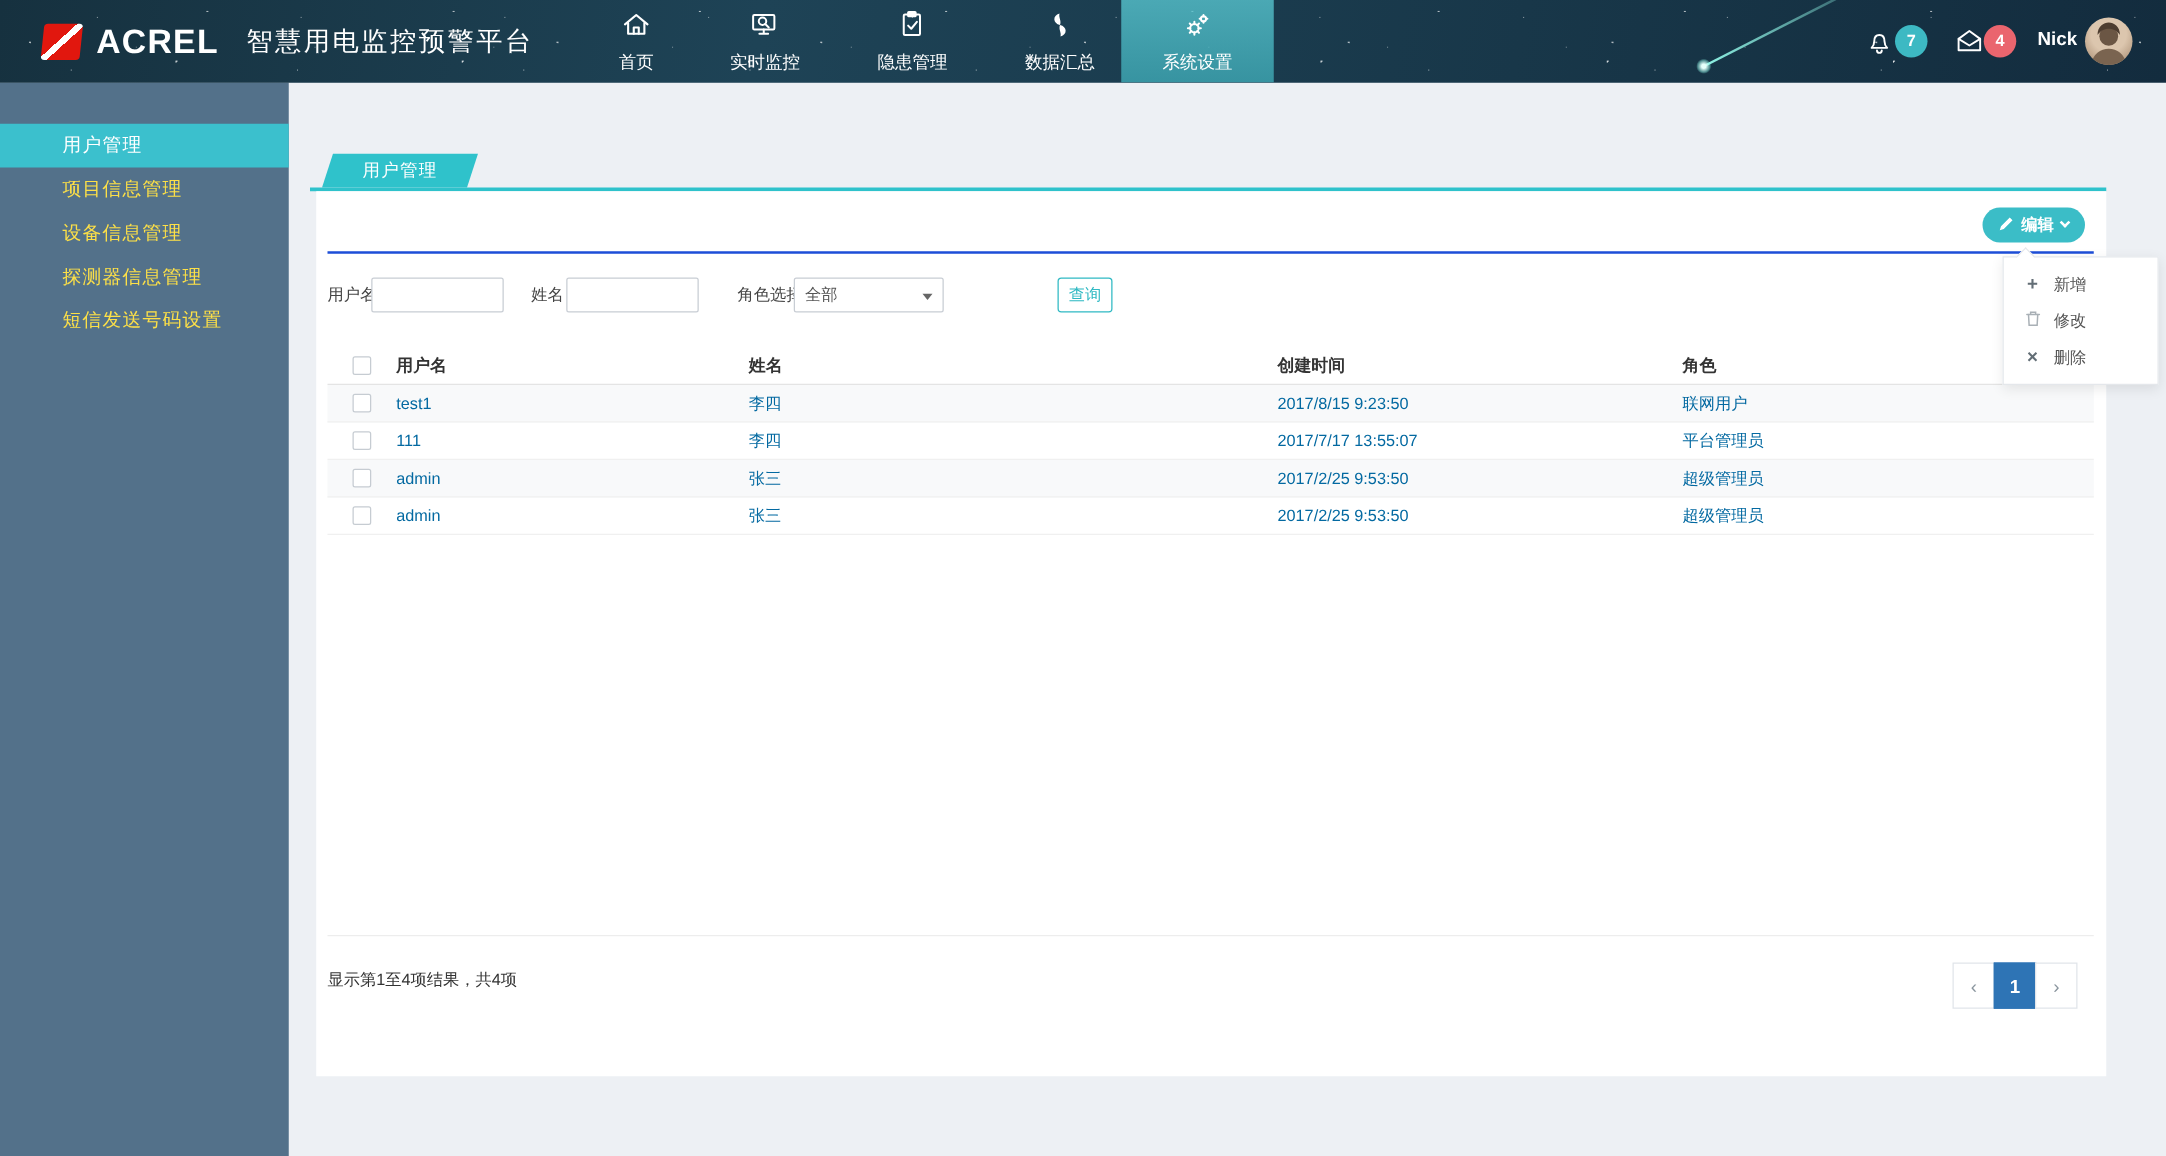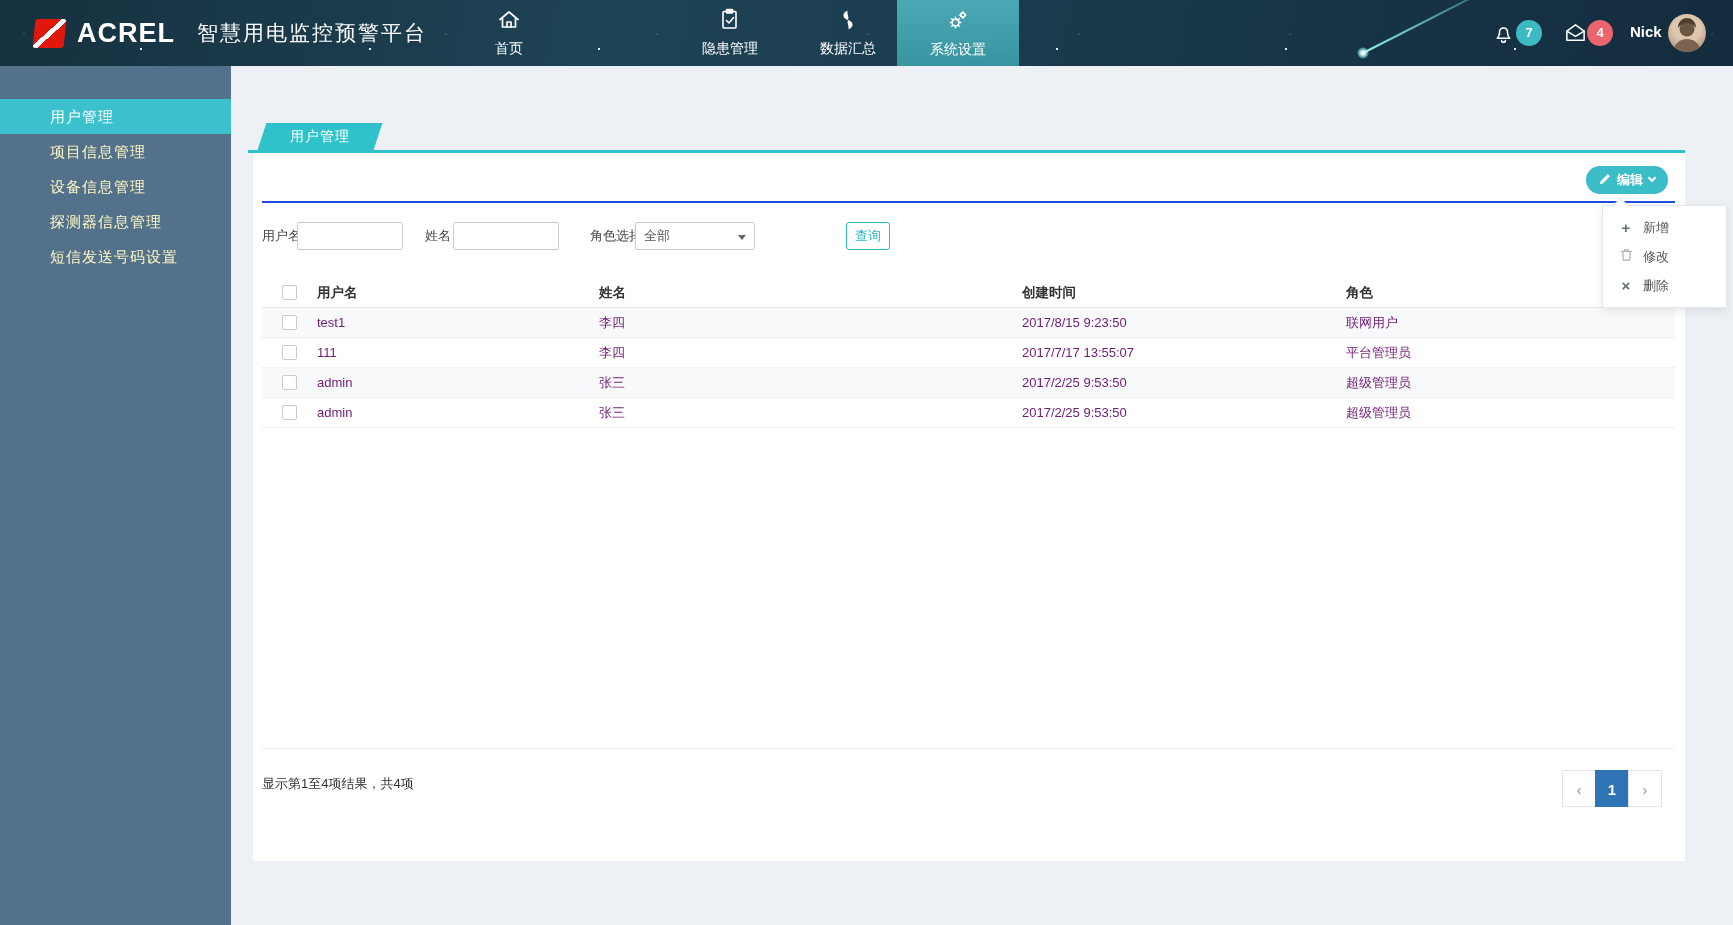--- a/index.html
+++ b/index.html
@@ -49,21 +49,21 @@
     color:#fff; font-size:13px; font-weight:bold; line-height:26px; text-align:center; }
   .badge-bell { left:1516px; background:#3db9c3; }
   .badge-mail { left:1587px; background:#ea656e; }
   .hdr-user { position:absolute; left:1630px; top:23px; color:#fff; font-size:15px; font-weight:bold; }
   .avatar { position:absolute; left:1668px; top:14px; width:38px; height:38px; border-radius:50%;
     background:radial-gradient(circle at 50% 35%,#dcc6ae 0 45%,#9d8166 100%); overflow:hidden; }
   .avatar svg { display:block; }
 
   
   .sidebar { position:absolute; left:0; top:66px; width:231px; height:859px; background:#53718a; z-index:10; }
-  .side-item { height:35px; line-height:35px; padding-left:50px; color:#fef9c3; font-size:15px; cursor:pointer; letter-spacing:1px; }
+  .side-item { height:35px; line-height:35px; padding-left:50px; color:#fde047; font-size:15px; cursor:pointer; letter-spacing:1px; }
   .side-item:first-child { margin-top:33px; }
   .side-item.active { background:#3bc0cd; color:#fff; }
 
   
   .tab { position:absolute; left:262px; top:123px; width:116px; height:27px; background:#2fc2cb;
     transform:skewX(-18deg); z-index:5; }
   .tab span { display:block; transform:skewX(18deg); color:#fff; font-size:14px; text-align:center; line-height:27px; letter-spacing:1px; }
   .tab-line { position:absolute; left:248px; top:150px; width:1437px; height:3px; background:#2fc2cb; }
 
   .panel { position:absolute; left:253px; top:153px; width:1432px; height:708px; background:#fff; }
@@ -83,21 +83,21 @@
   .inp-user{ left:44px; } .inp-name{ left:200px; width:107px; }
   .role-select { position:absolute; left:382px; top:0; width:120px; height:28px; border:1px solid #c8cdd4;
     border-radius:2px; background:#fff; font-size:13px; color:#555; line-height:26px; padding-left:8px; cursor:pointer; }
   .role-select .sel-caret { position:absolute; right:8px; top:12px; width:0; height:0;
     border-left:4px solid transparent; border-right:4px solid transparent; border-top:5px solid #666; }
   .btn-search { position:absolute; left:593px; top:0; width:44px; height:28px; background:#fff;
     border:1px solid #2fb9c3; border-radius:3px; color:#2fb9c3; font-size:13px; cursor:pointer; font-family:inherit; }
 
   .table { position:absolute; left:9px; top:125px; width:1413px; font-size:13px; }
   .trow { display:grid; grid-template-columns:35px 282px 423px 324px auto; align-items:center;
-    height:30px; padding-left:20px; border-bottom:1px solid #f0f0f0; color:#701a75; }
+    height:30px; padding-left:20px; border-bottom:1px solid #f0f0f0; color:#0369a1; }
   .trow.thead { color:#333; font-weight:bold; font-size:13.5px; border-bottom:1px solid #e4e4e4; }
   .trow.stripe { background:#f8f9fa; }
   .cb { width:15px; height:15px; border:1px solid #c6ccd2; border-radius:2px; background:#fff; display:inline-block; cursor:pointer; }
 
   .panel-divider { position:absolute; left:9px; top:595px; width:1413px; height:1px; background:#ededed; }
   .summary { position:absolute; left:9px; top:622px; font-size:13px; color:#333; }
 
   .pagination { position:absolute; left:1310px; top:617px; display:flex; }
   .pg { width:34px; height:37px; line-height:37px; text-align:center; background:#fff;
     border:1px solid #e1e5ea; color:#8a959e; font-size:15px; margin-left:-1px; cursor:pointer; }
@@ -127,20 +127,31 @@
   <div class="nav-item ni-1">
     <span>
       <svg width="24" height="24" viewBox="0 0 24 24" fill="none" stroke="#fff" stroke-width="1.7" stroke-linecap="round" stroke-linejoin="round">
           <path d="M3 11.5 12 4l9 7.5"></path>
           <path d="M5.5 10.5V19h13v-8.5"></path>
           <path d="M10 19v-5h4v5"></path>
         </svg>
     </span>
     <span class="nav-label">首页</span>
   </div>
+  <div class="nav-item ni-2">
+    <span>
+      <svg width="24" height="24" viewBox="0 0 24 24" fill="none" stroke="#fff" stroke-width="1.6" stroke-linecap="round" stroke-linejoin="round">
+          <rect x="2.5" y="4" width="17" height="11.5" rx="1"></rect>
+          <circle cx="10" cy="9" r="3"></circle>
+          <path d="M12.2 11.2 15 14"></path>
+          <path d="M11 15.5V19M7.5 19h7"></path>
+        </svg>
+    </span>
+    <span class="nav-label">实时监控</span>
+  </div>
   <div class="nav-item ni-3">
     <span>
       <svg width="24" height="24" viewBox="0 0 24 24" fill="none" stroke="#fff" stroke-width="1.6" stroke-linecap="round" stroke-linejoin="round">
           <rect x="5" y="3.5" width="13" height="16.5" rx="1"></rect>
           <rect x="8.5" y="1.5" width="6" height="3.5" rx="0.5" fill="#fff"></rect>
           <path d="M8.5 12.5l2.5 2.5 4.5-5.5"></path>
         </svg>
     </span>
     <span class="nav-label">隐患管理</span>
   </div>

